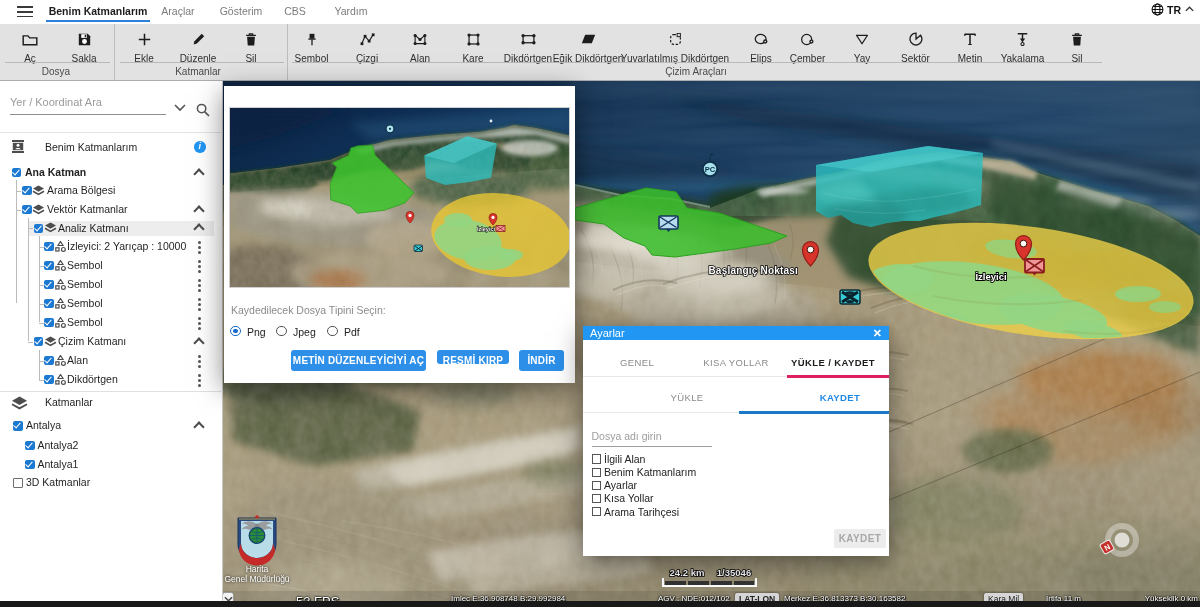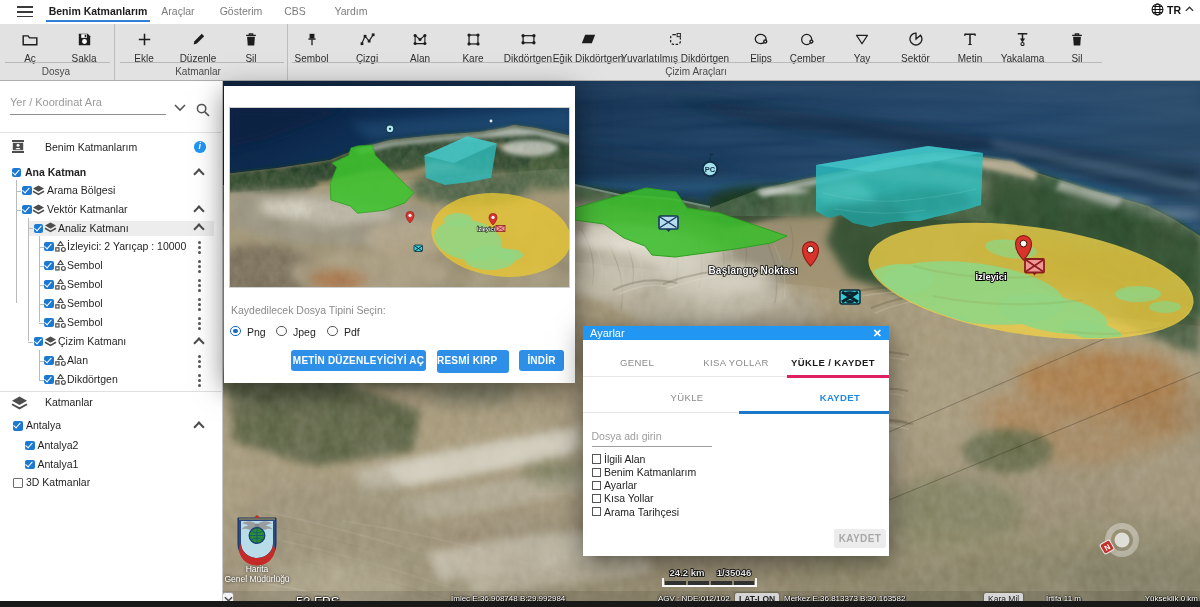--- a/index.html
+++ b/index.html
@@ -807,21 +807,21 @@
   <div style="position:absolute;left:7px;top:218px;font-size:10.5px;color:#8a8a8a;">Kaydedilecek Dosya Tipini Seçin:</div>
   <span style="position:absolute;left:6px;top:239.5px;width:10.5px;height:10.5px;border-radius:50%;border:1.7px solid #1669c9;background:#fff;">
         <span style="position:absolute;left:2.1px;top:2.1px;width:4.6px;height:4.6px;border-radius:50%;background:#1669c9;"></span>
       </span>
       <span style="position:absolute;left:23px;top:240px;font-size:10.5px;color:#222;">Png</span>
   <span style="position:absolute;left:52px;top:239.5px;width:10.5px;height:10.5px;border-radius:50%;border:1.7px solid #555;background:#fff;"></span>
       <span style="position:absolute;left:69px;top:240px;font-size:10.5px;color:#222;">Jpeg</span>
   <span style="position:absolute;left:103px;top:239.5px;width:10.5px;height:10.5px;border-radius:50%;border:1.7px solid #555;background:#fff;"></span>
       <span style="position:absolute;left:120px;top:240px;font-size:10.5px;color:#222;">Pdf</span>
   <div style="position:absolute;left:67px;top:264px;width:135px;height:21px;background:#2d8fe8;border-radius:3px;color:#fff;font-size:10px;font-weight:bold;text-align:center;line-height:21px;letter-spacing:0.2px;">METİN DÜZENLEYİCİYİ AÇ</div>
-  <div style="position:absolute;left:213px;top:264px;width:72px;height:23px;background:#2d8fe8;border-radius:3px;color:#fff;font-size:10px;font-weight:bold;line-height:21px;letter-spacing:0.2px;">RESMİ KIRP</div>
+  <div style="position:absolute;left:213px;top:264px;width:72px;height:14px;background:#2d8fe8;border-radius:3px;color:#fff;font-size:10px;font-weight:bold;text-align:center;line-height:21px;letter-spacing:0.2px;">RESMİ KIRP</div>
   <div style="position:absolute;left:295px;top:264px;width:45px;height:21px;background:#2d8fe8;border-radius:3px;color:#fff;font-size:10px;font-weight:bold;text-align:center;line-height:21px;letter-spacing:0.2px;">İNDİR</div>
   </div>
   <div class="dialog" id="dlg2" style="left:583px;top:326px;width:306px;height:230px;">
   <div class="dtitle" style="height:14px;line-height:14px;padding-left:7px;font-size:11px;">Ayarlar</div>
   <div class="dclose" style="right:7px;top:1px;font-size:11px;">✕</div>
   <div style="position:absolute;left:0;top:31px;width:306px;height:14px;font-size:9.5px;color:#8a8a8a;letter-spacing:0.4px;white-space:nowrap;">
         <span style="position:absolute;left:19px;width:70px;text-align:center;">GENEL</span>
         <span style="position:absolute;left:105px;width:96px;text-align:center;">KISA YOLLAR</span>
         <span style="position:absolute;left:208px;width:92px;color:#1c1c1c;font-weight:bold;">YÜKLE / KAYDET</span>
       </div>

